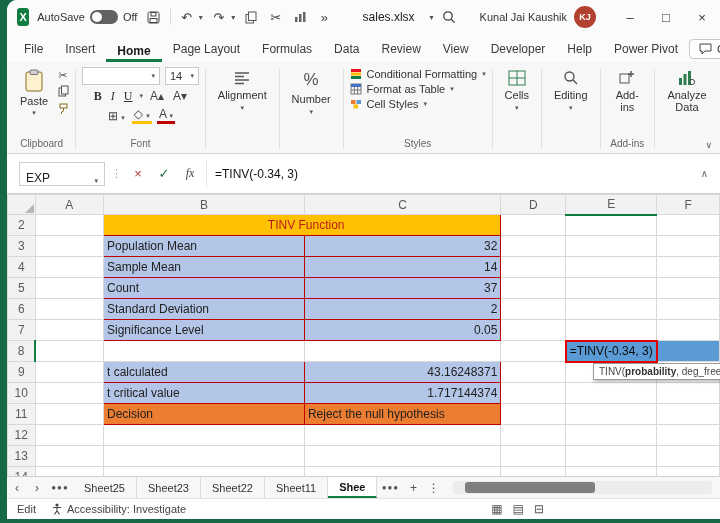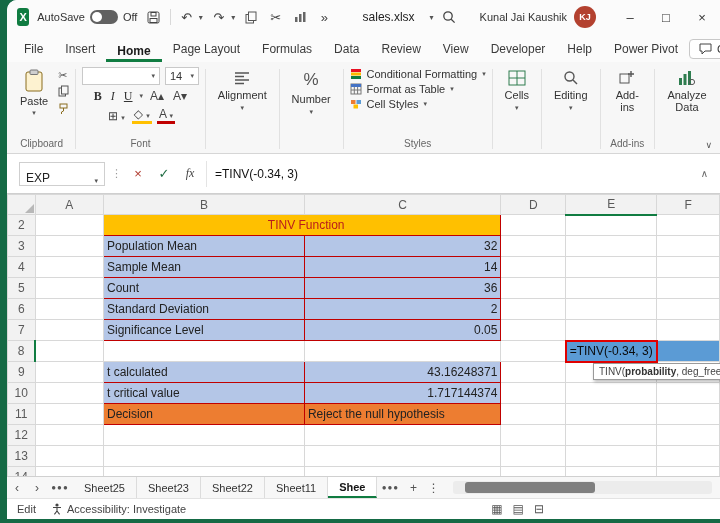--- a/index.html
+++ b/index.html
@@ -428,21 +428,21 @@
           <td class="blue tbl">Sample Mean</td>
           <td class="blue tbl num">14</td>
           <td></td>
           <td></td>
           <td></td>
         </tr>
         <tr>
           <th>5</th>
           <td></td>
           <td class="blue tbl">Count</td>
-          <td class="blue tbl num">36</td>
+          <td class="blue tbl num">37</td>
           <td></td>
           <td></td>
           <td></td>
         </tr>
         <tr>
           <th>6</th>
           <td></td>
           <td class="blue tbl">Standard Deviation</td>
           <td class="blue tbl num">2</td>
           <td></td>

